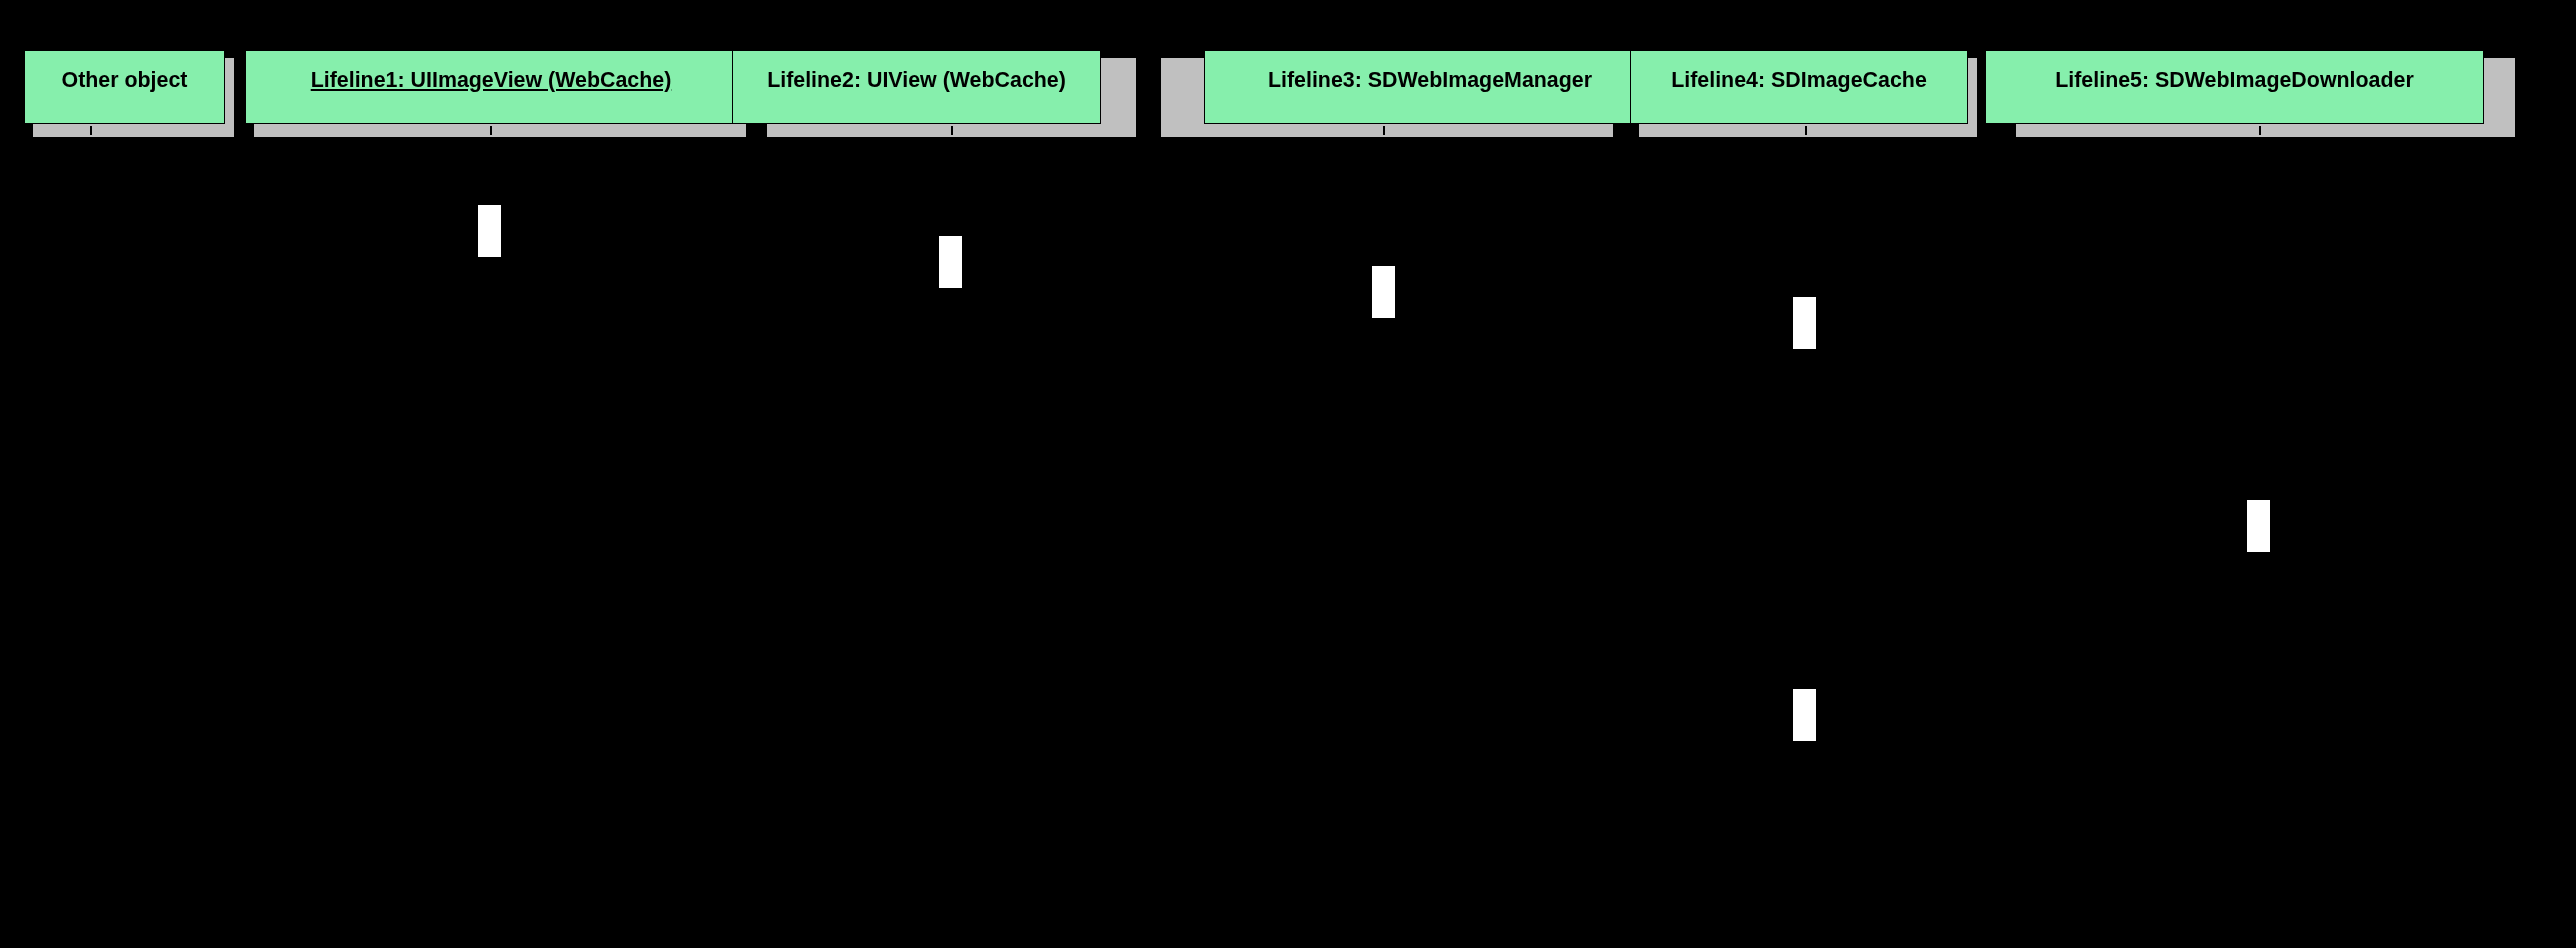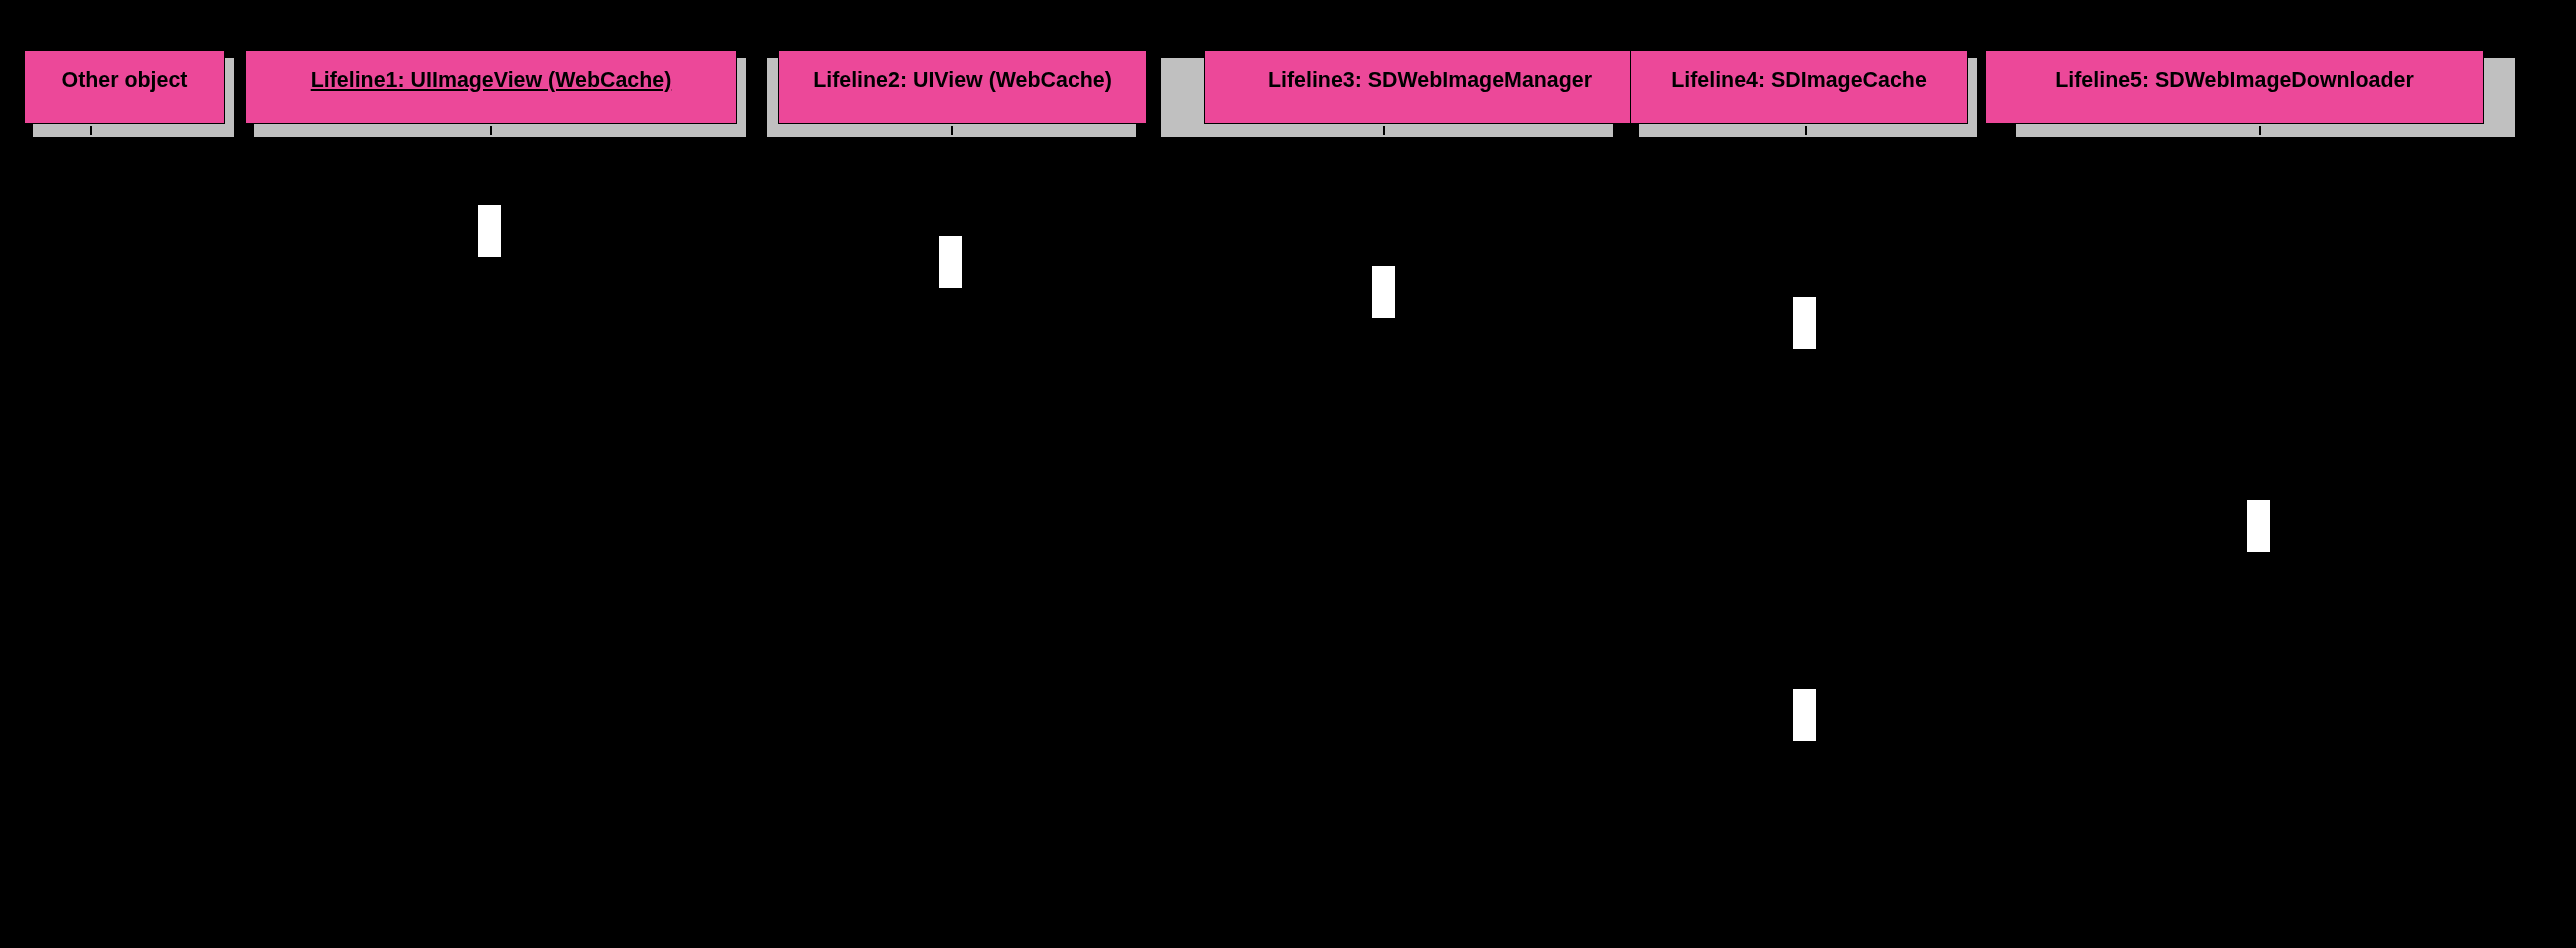--- a/index.html
+++ b/index.html
@@ -40,21 +40,21 @@
   
   .header-shadow {
     position: absolute;
     background: #c0c0c0;
   }
 
   .header-box {
     position: absolute;
     top: 50px;
     height: 74px;
-    background: #ec4899;
+    background: #86efac;
     border: 1.9px solid #000000;
     box-sizing: border-box;
     display: flex;
     align-items: center;
     justify-content: center;
   }
 
   .header-label {
     color: #000000;
     font-size: 21.4px;
@@ -99,21 +99,21 @@
     <div class="header-shadow" style="left:254px; top:58px; width:492px; height:79px;"></div>
     <div class="header-box" style="left:245px; width:492px;text-decoration:underline;">
       <span class="header-label">Lifeline1: UIImageView (WebCache)</span>
     </div>
     <div class="axis-tick" style="left:490px;"></div>
     <div class="lifeline-stem" style="left:490px;"></div>
   </div>
 
   <div class="lifeline-group">
     <div class="header-shadow" style="left:767px; top:58px; width:369px; height:79px;"></div>
-    <div class="header-box" style="left:778px; width:369px;">
+    <div class="header-box" style="left:732px; width:369px;">
       <span class="header-label">Lifeline2: UIView (WebCache)</span>
     </div>
     <div class="axis-tick" style="left:951px;"></div>
     <div class="lifeline-stem" style="left:951px;"></div>
   </div>
 
   <div class="lifeline-group">
     <div class="header-shadow" style="left:1161px; top:58px; width:452px; height:79px;"></div>
     <div class="header-box" style="left:1204px; width:452px;">
       <span class="header-label">Lifeline3: SDWebImageManager</span>

